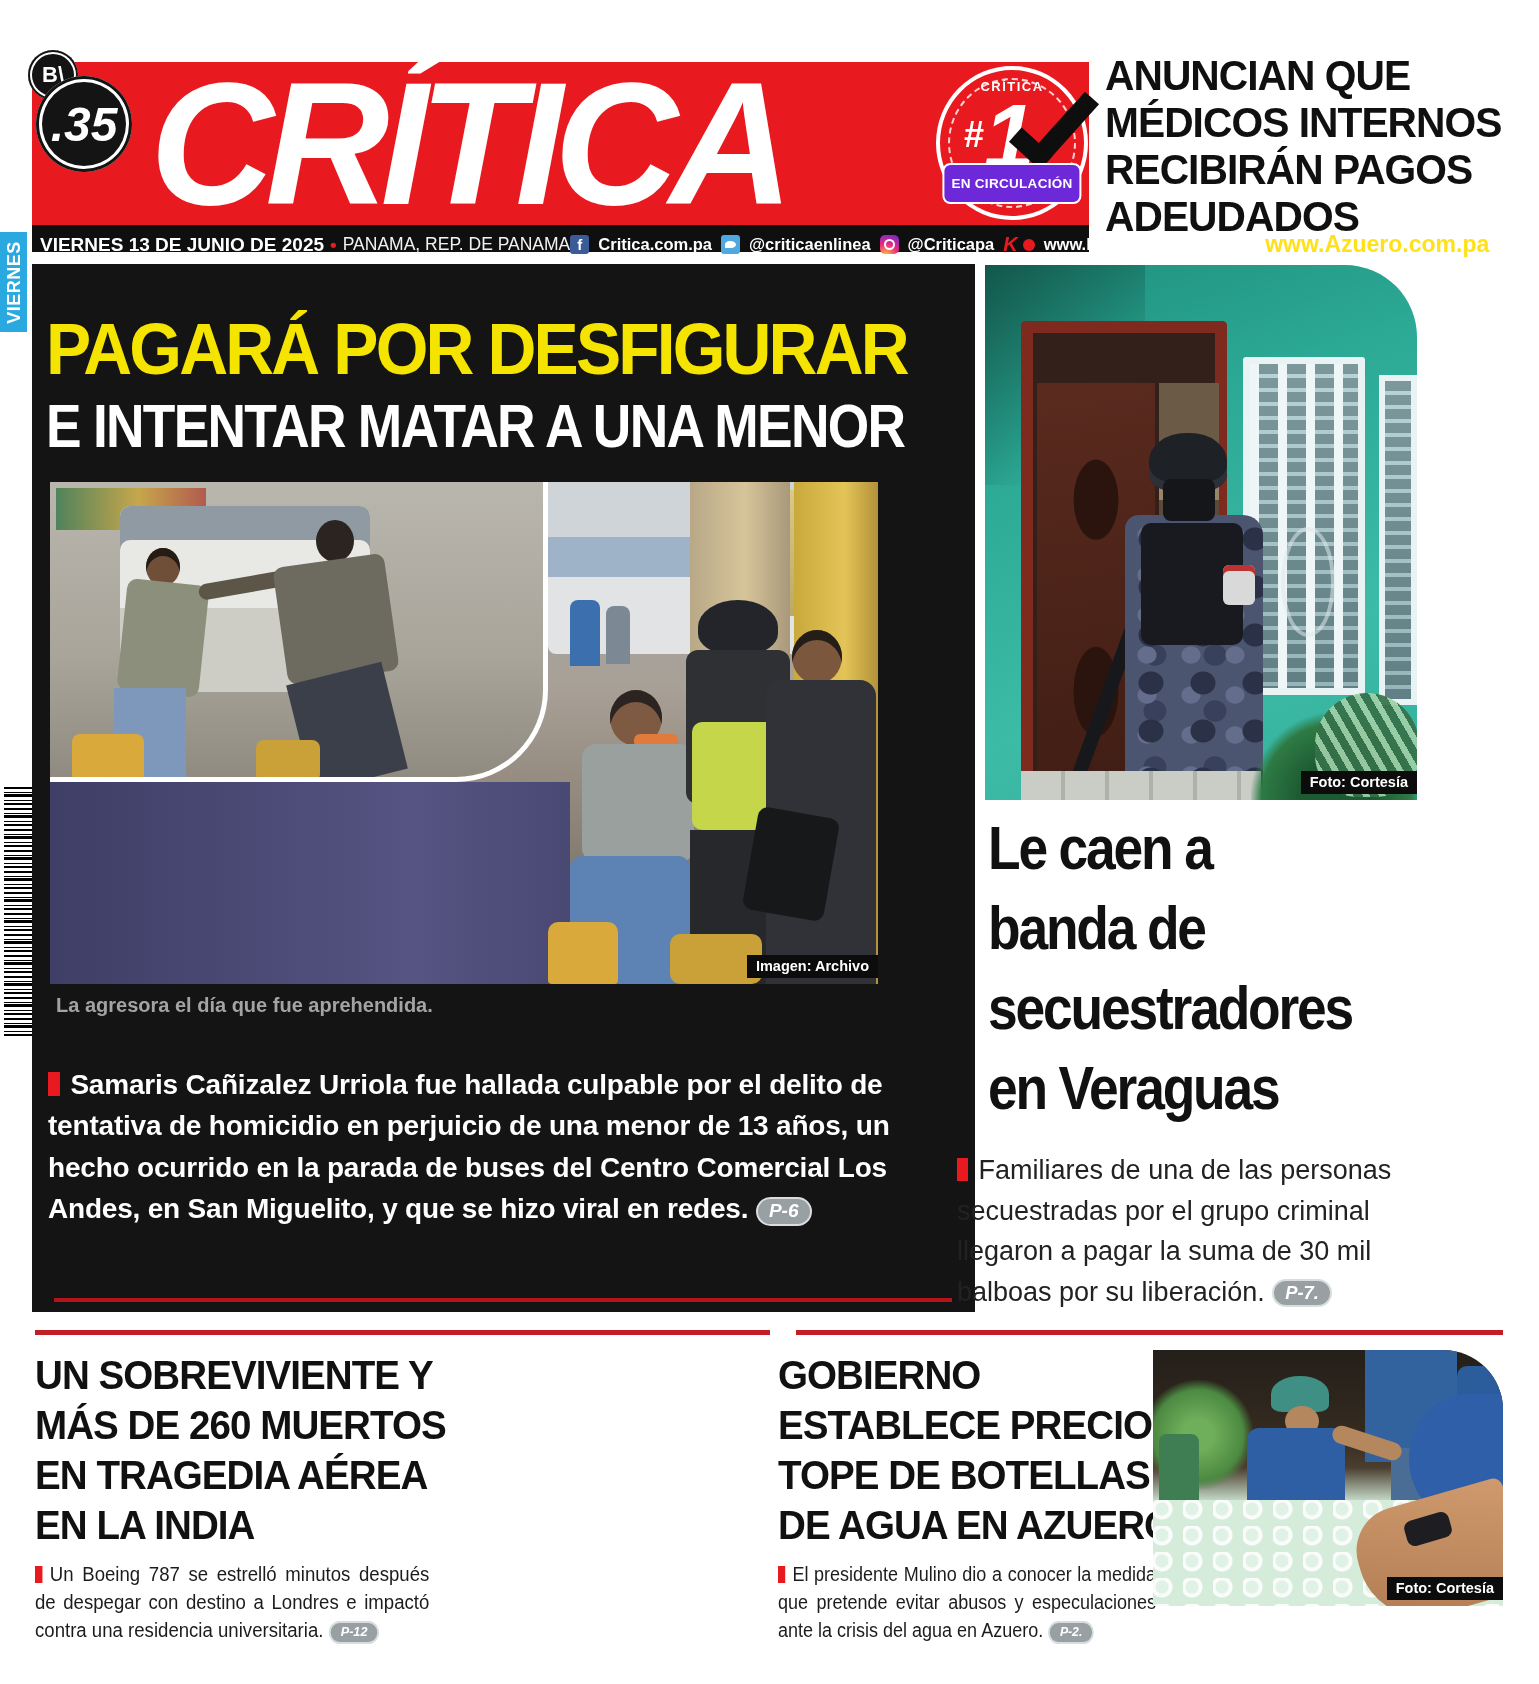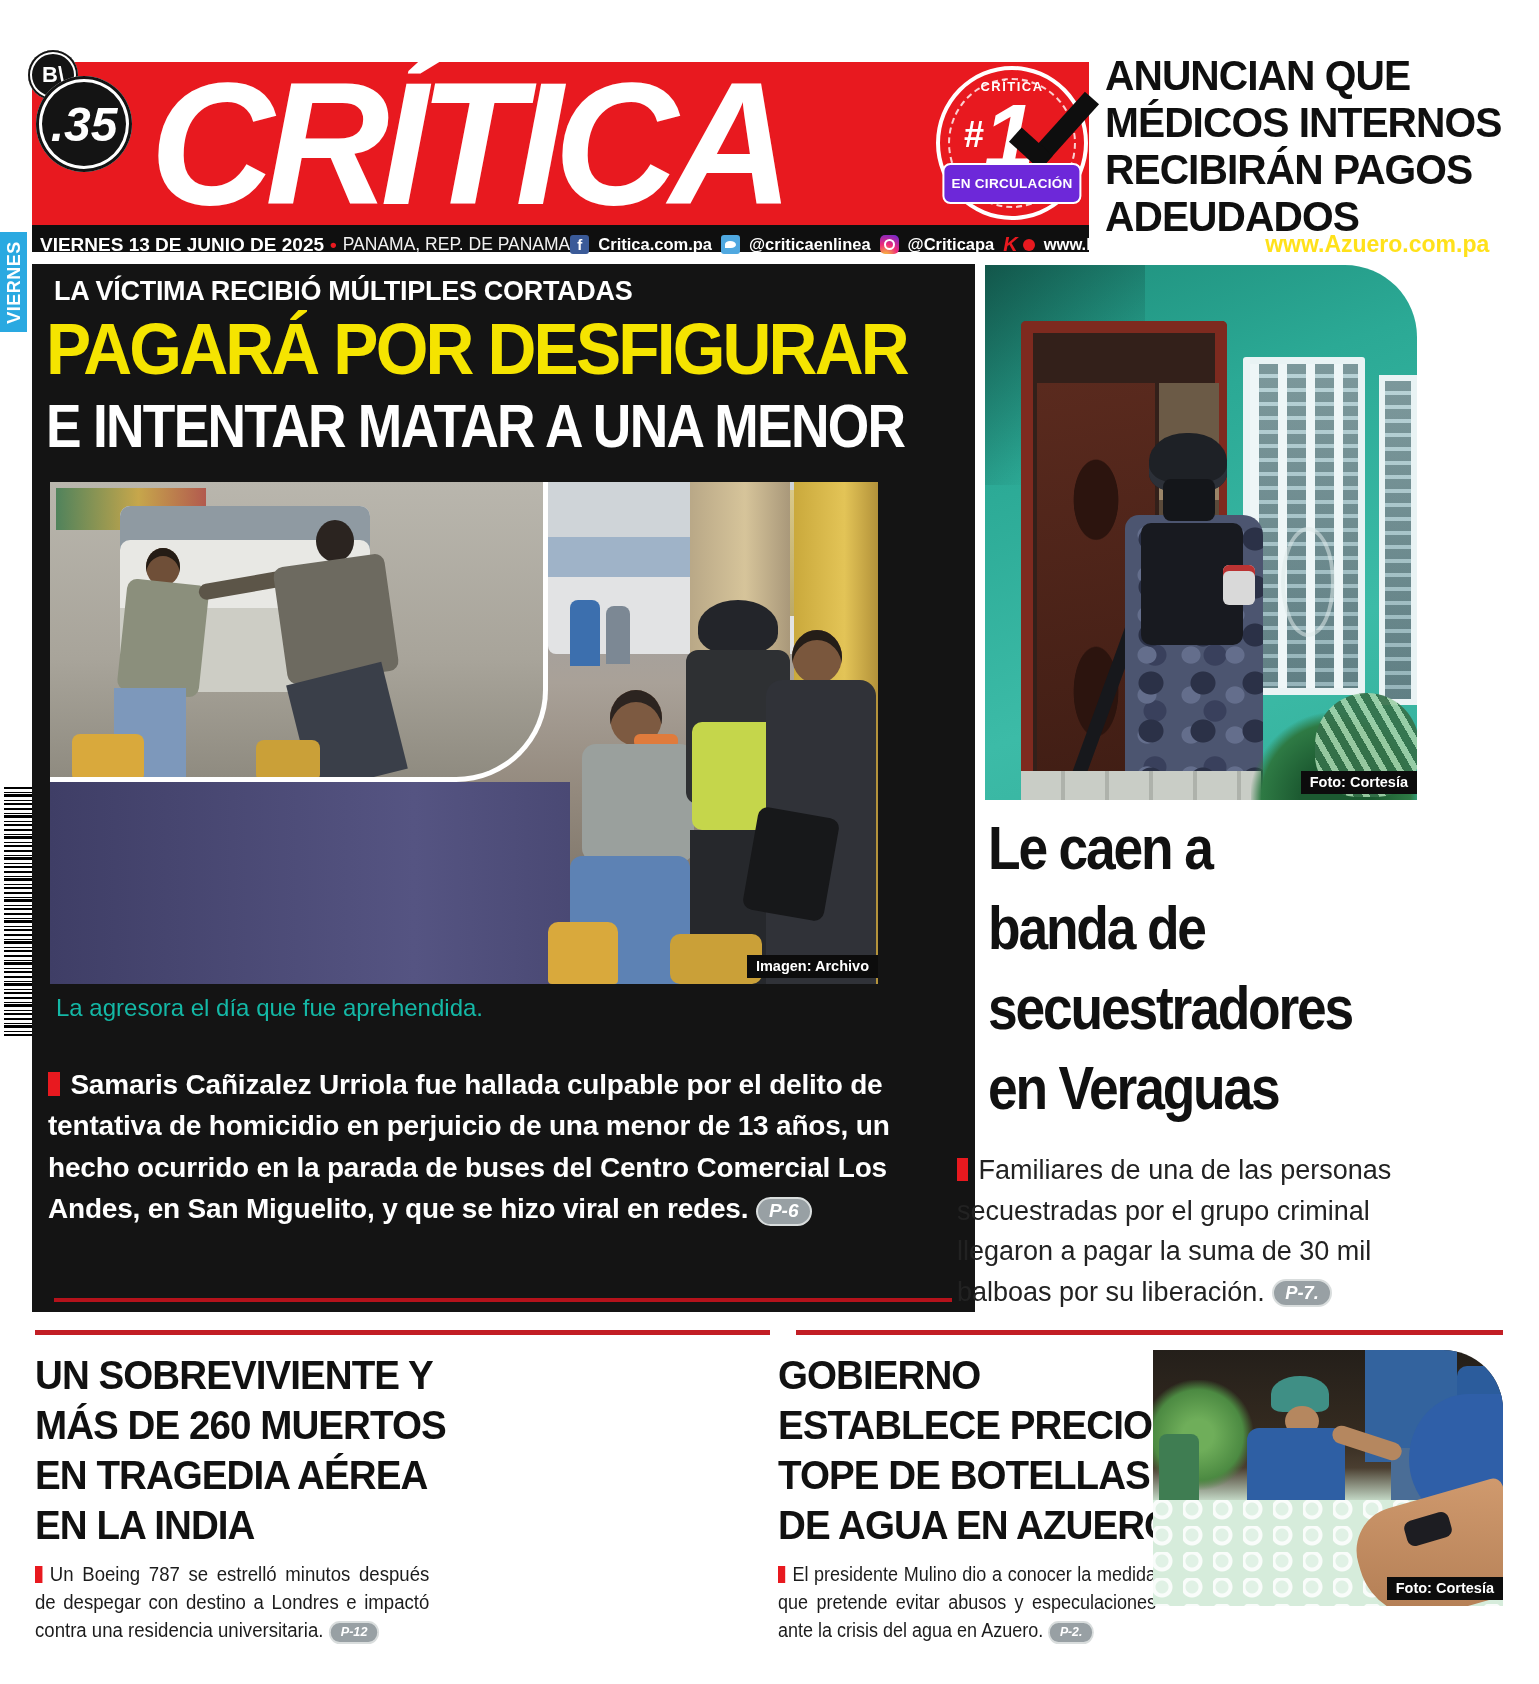--- a/index.html
+++ b/index.html
@@ -128,21 +128,21 @@
            box-shadow:inset 0 8px 0 #241c15; }
   .in-vb { left:72px; top:100px; width:82px; height:112px; background:#8b8f7c; border-radius:10px; transform:rotate(6deg); }
   .in-vj { left:64px; top:206px; width:72px; height:94px; background:#7d98bb; }
   .in-arm { left:148px; top:92px; width:128px; height:16px; background:#5c5548; border-radius:8px; transform:rotate(-10deg); }
   .in-ah { left:266px; top:38px; width:38px; height:42px; background:#2b2420; border-radius:50%; }
   .in-ab { left:230px; top:78px; width:112px; height:118px; background:#6d6a60; border-radius:10px; transform:rotate(-8deg); }
   .in-al { left:248px; top:190px; width:98px; height:110px; background:#3a3f49; transform:rotate(-14deg); }
   .in-bol1 { left:22px; top:252px; width:72px; height:48px; background:#d9a93c; border-radius:8px; }
   .in-bol2 { left:206px; top:258px; width:64px; height:42px; background:#caa038; border-radius:8px; }
   .mp-credit { right:0; bottom:6px; }
-  .mb-caption { position:absolute; left:24px; top:730px; color:#14b8a6; font-weight:normal; font-size:24px; }
+  .mb-caption { position:absolute; left:24px; top:730px; color:#a3a3a3; font-weight:bold; font-size:20px; }
   .mb-summary { position:absolute; left:16px; top:800px; width:912px; color:#fff; font-weight:bold;
            font-size:28px; line-height:1.48; letter-spacing:-.2px; }
   .mb-redline { position:absolute; left:22px; top:1034px; width:898px; height:4px; background:#b5121b; }
 
   
   .rp { left:985px; top:265px; width:432px; height:535px; overflow:hidden; border-top-right-radius:72px;
         background:linear-gradient(160deg,#1f8f7c 0%,#2ba995 30%,#3cbba7 70%,#35b09c 100%); }
   .rp div { position:absolute; }
   .rp-shade { left:0; top:0; width:160px; height:220px;
         background:linear-gradient(135deg,rgba(8,40,34,.55),rgba(8,40,34,0) 70%); }
@@ -292,21 +292,20 @@
   </div>
 
   <div class="abs tr-headline">
     <div>ANUNCIAN QUE</div>
     <div>MÉDICOS INTERNOS</div>
     <div>RECIBIRÁN PAGOS</div>
     <div>ADEUDADOS</div>
   </div>
 
   <div class="abs main-box">
-    <div class="kicker">LA VÍCTIMA RECIBIÓ MÚLTIPLES CORTADAS</div>
     <div class="hl1">PAGARÁ POR DESFIGURAR</div>
     <div class="hl2">E INTENTAR MATAR A UNA MENOR</div>
 
     <div class="mp">
       <div class="mp-bus1"></div>
         <div class="mp-busy"></div>
       <div class="mp-pilbeige"></div>
         <div class="mp-pily"></div>
       <div class="mp-crowd1"></div>
         <div class="mp-crowd2"></div>

